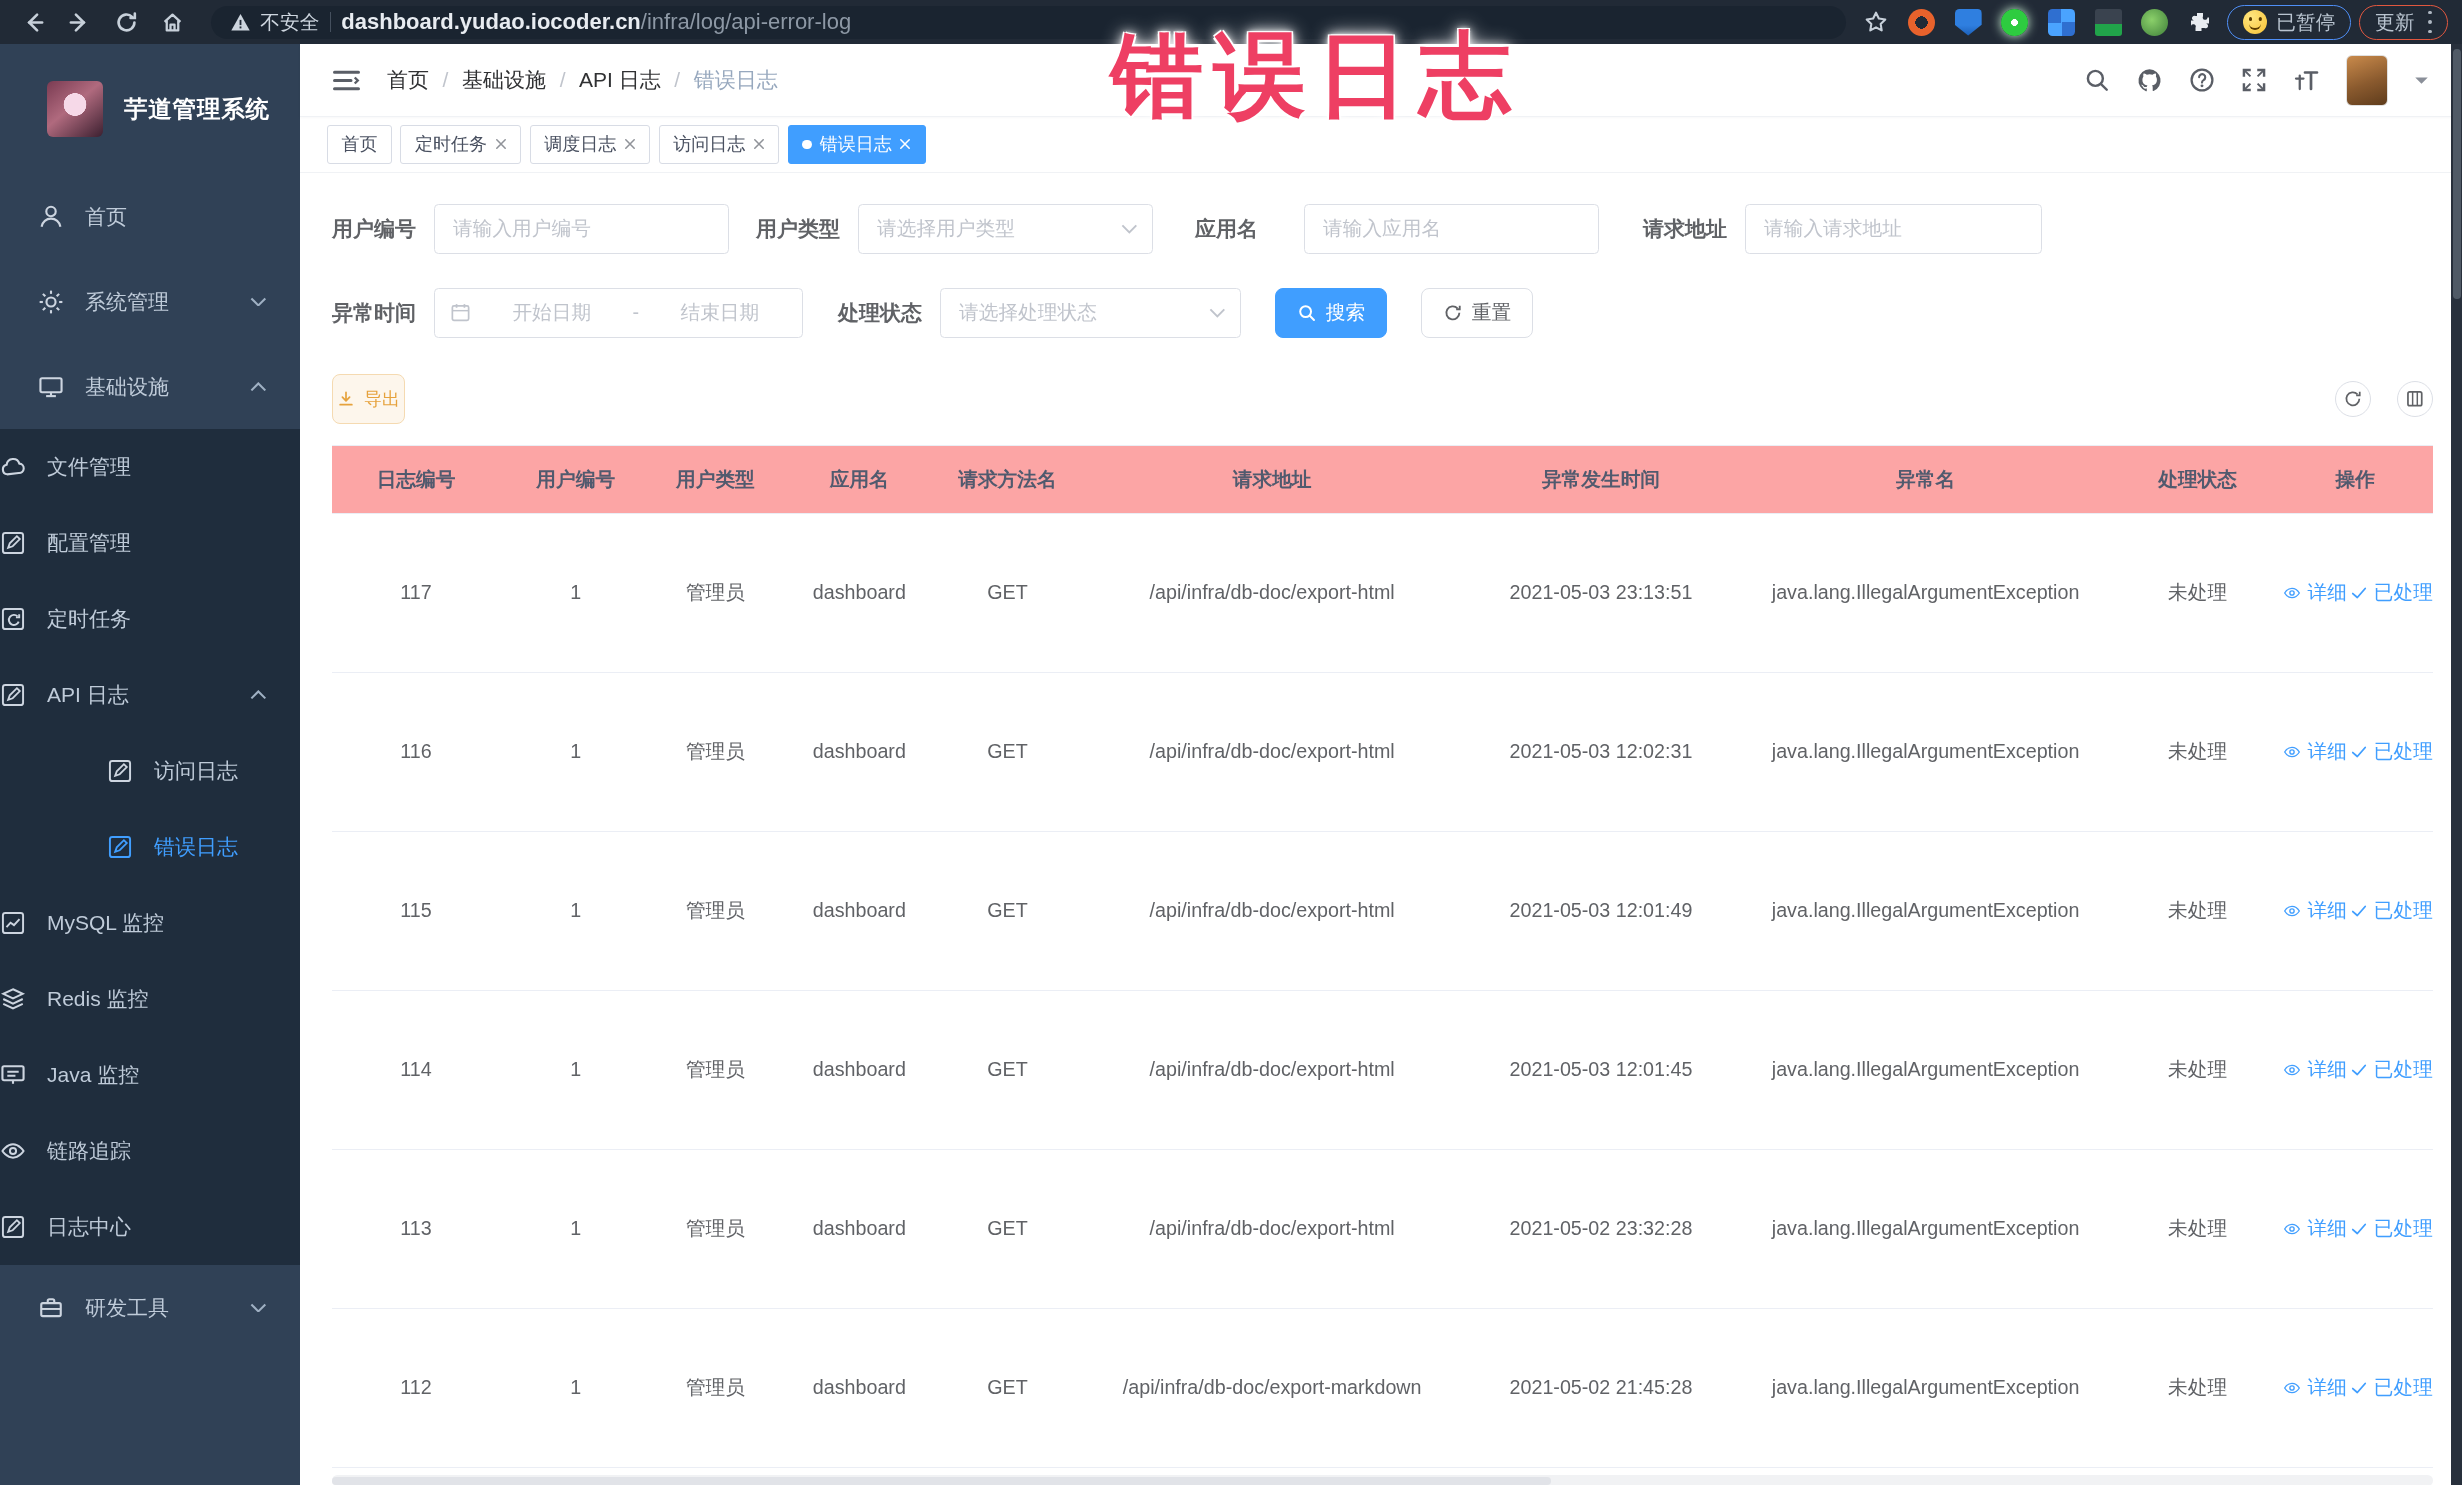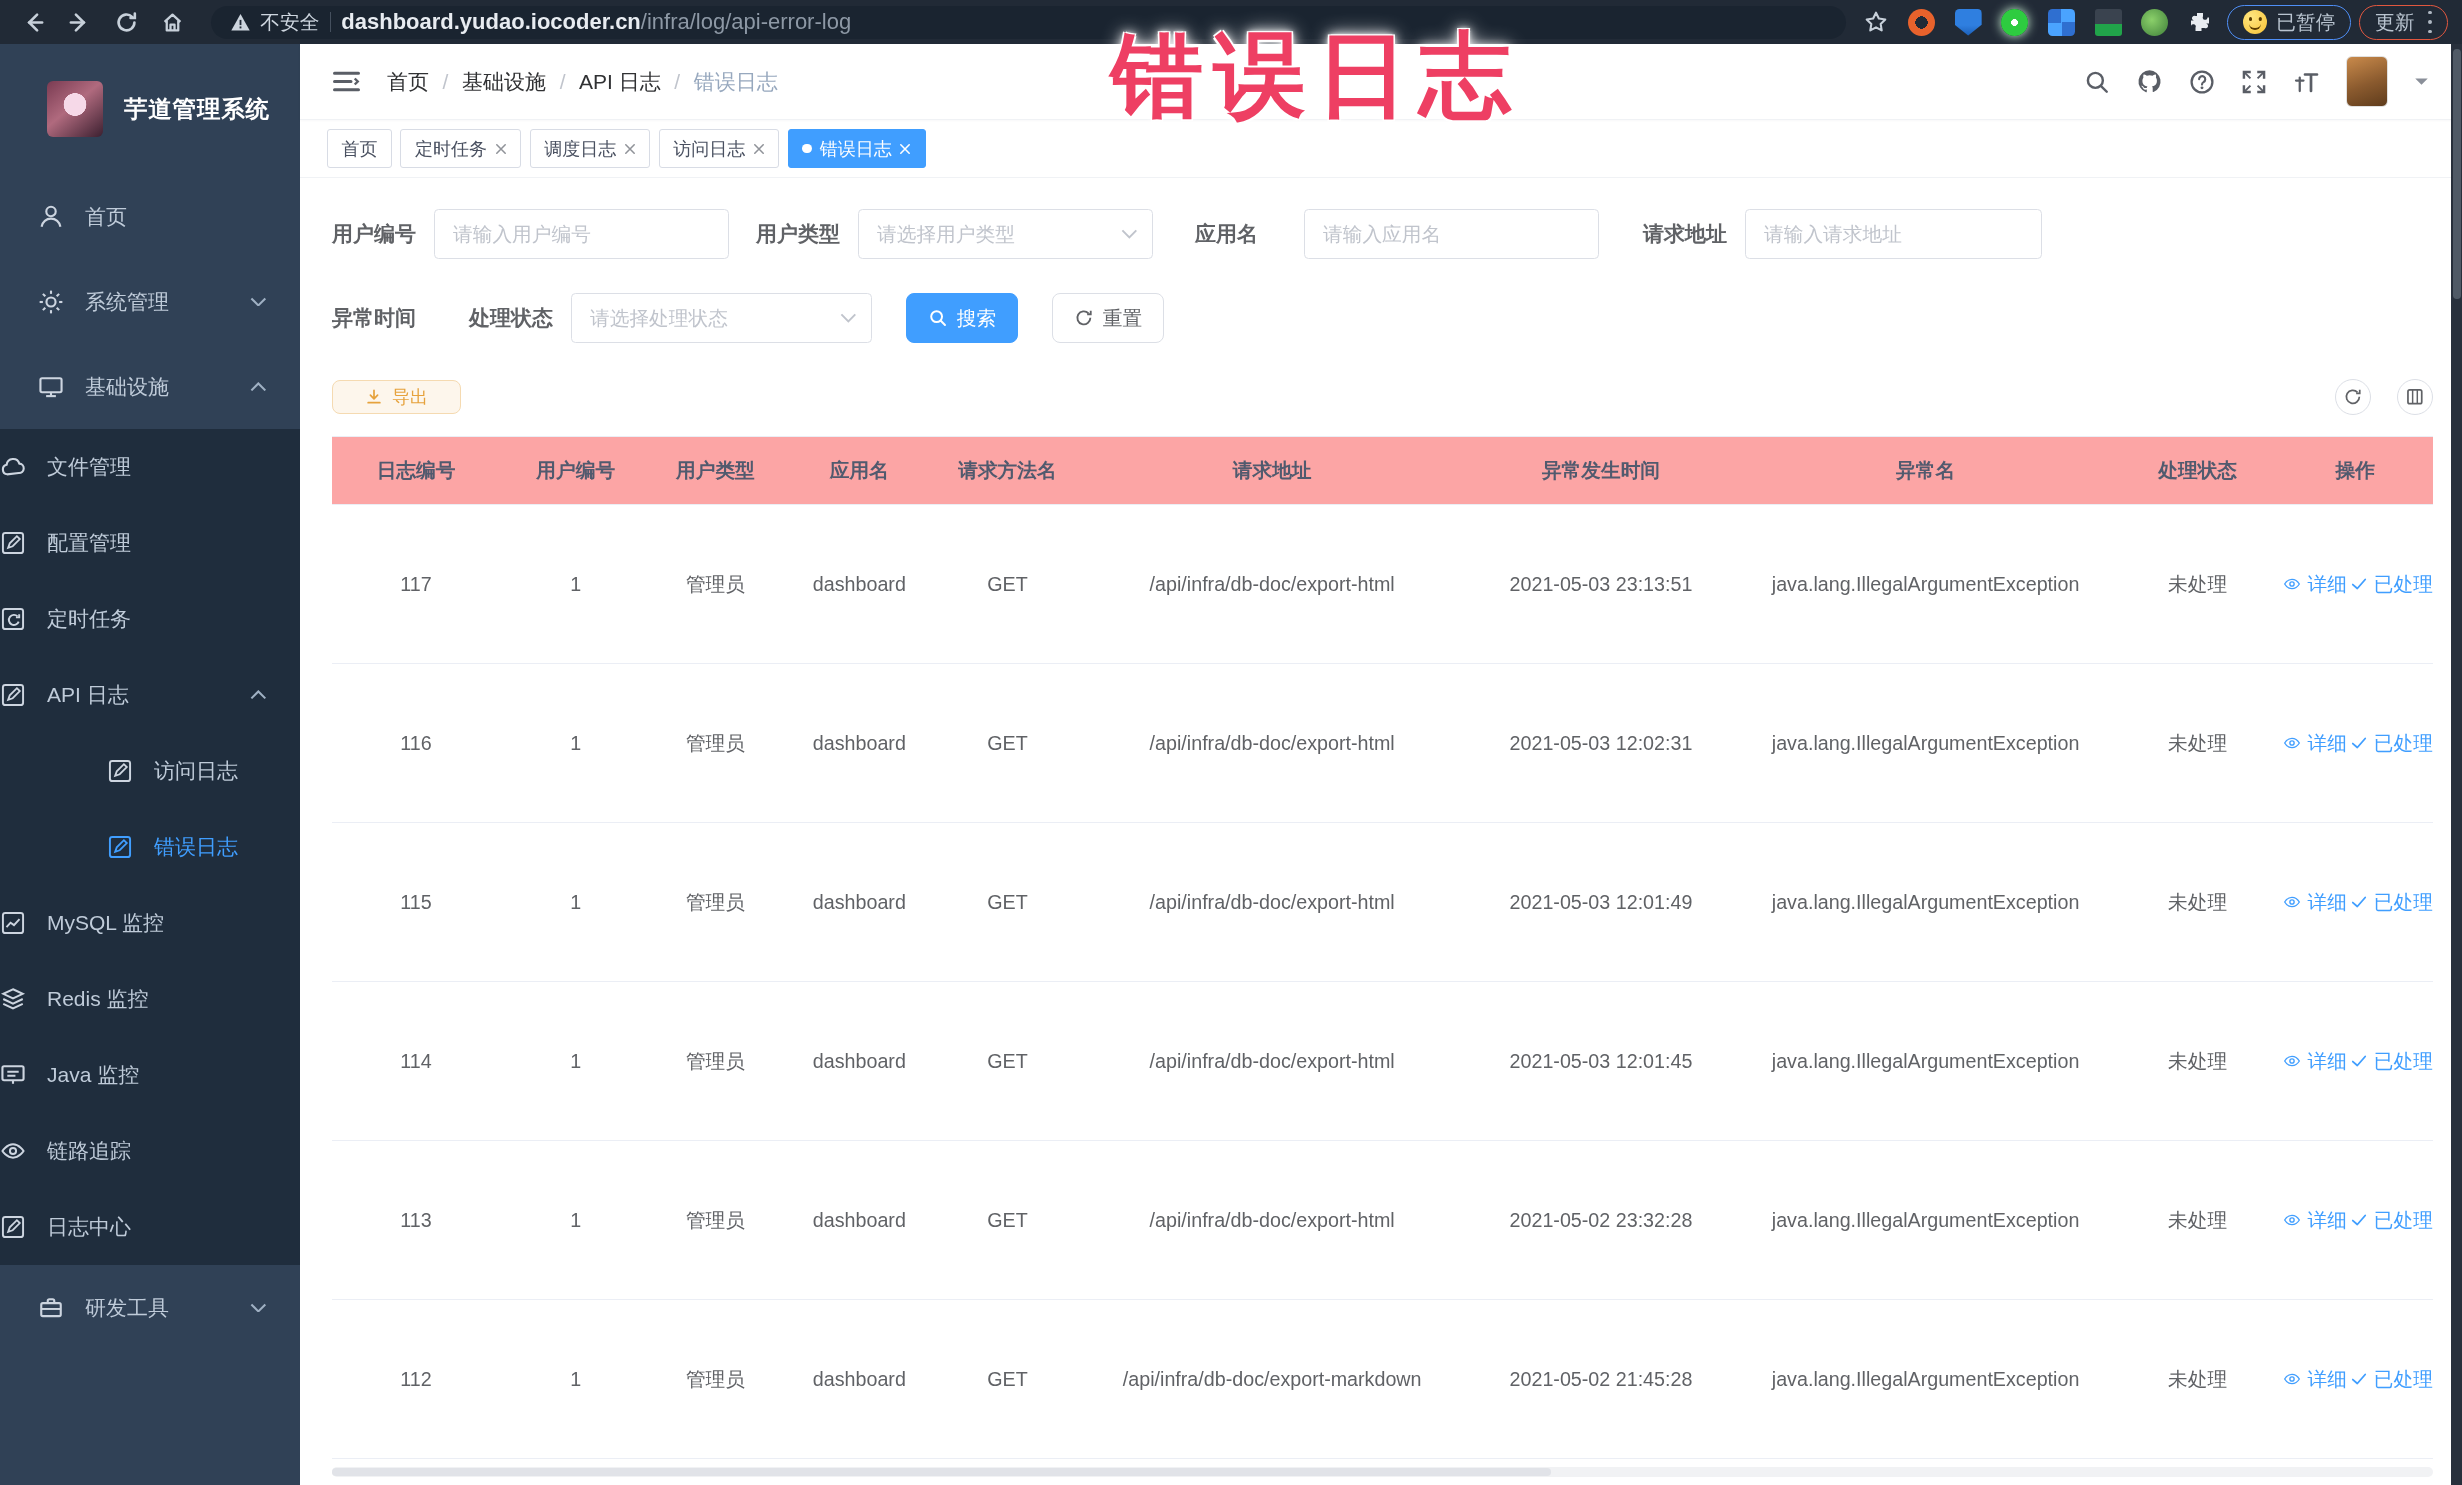--- a/index.html
+++ b/index.html
@@ -85,21 +85,21 @@
   .fitem{display:flex;align-items:center;}
   .flabel{font-size:21px;color:#606266;font-weight:700;margin-right:18px;white-space:nowrap;}
   .finput{position:relative;display:flex;align-items:center;}
   .finput input{height:50px;border:0.8px solid var(--border);border-radius:4.5px;font-size:19.7px;color:#606266;padding:0 18px;outline:none;font-family:inherit;background:#fff;}
   .finput input::placeholder{color:#c0c4cc;}
   .finput .caret-ic{position:absolute;right:15px;color:#c0c4cc;pointer-events:none;}
   .daterange{height:50px;width:369px;border:0.8px solid var(--border);border-radius:4.5px;display:flex;align-items:center;padding:0 15px;gap:13.6px;color:#c0c4cc;font-size:19.7px;}
   .daterange .ph{flex:1;text-align:center;}
   .btn{height:50px;border-radius:8px;font-size:19.7px;display:inline-flex;align-items:center;gap:9px;padding:0 21px;cursor:pointer;border:0.8px solid var(--border);background:#fff;color:#606266;font-family:inherit;}
   .btn.primary{background:var(--accent);border-color:var(--accent);color:#fff;}
-  .btn.export{height:34px;background:#fdf6ec;border-color:#f5dab1;color:var(--warn);font-size:18px;padding:0 32px;}
+  .btn.export{height:50px;background:#fdf6ec;border-color:#f5dab1;color:var(--warn);font-size:18px;padding:0 4px;}
   .toolrow{margin-top:36px;display:flex;align-items:center;}
   .tool-right{margin-left:auto;display:flex;gap:26px;}
   .circle-btn{width:36px;height:36px;border-radius:50%;border:0.8px solid var(--border);display:flex;align-items:center;justify-content:center;color:#606266;background:#fff;cursor:pointer;}
 
   
   table{width:100%;border-collapse:collapse;table-layout:fixed;margin-top:21px;}
   thead th{height:68px;background:#fca5a5;color:#515a6e;font-size:19.7px;font-weight:700;border-top:0.8px solid var(--row-border);border-bottom:0.8px solid var(--row-border);text-align:center;padding:0 6px;}
   tbody td{height:159px;font-size:19.7px;color:#606266;text-align:center;border-bottom:0.8px solid var(--row-border);padding:0 6px;vertical-align:middle;overflow:hidden;}
   .acts{display:flex;flex-direction:row;align-items:center;gap:3px;}
   .alink{display:inline-flex;align-items:center;gap:6px;color:var(--accent);font-size:19.7px;height:36px;cursor:pointer;white-space:nowrap;}
@@ -510,20 +510,33 @@
           <span class="flabel">请求地址</span>
           <span class="finput">
               <input style="width: 297px;" placeholder="请输入请求地址">
             </span>
         </div>
       </div>
 
       <div class="frow r2">
         <div class="fitem" style="margin-right:35px;">
           <span class="flabel">异常时间</span>
+          <span class="daterange">
+            <span>
+                <svg width="21" height="21" viewBox="0 0 16 16">
+                  <rect x="1.8" y="3" width="12.4" height="11" rx="1.2" fill="none" stroke="currentColor" stroke-width="1.3"></rect>
+                  <line x1="5" y1="1.6" x2="5" y2="4.4" stroke="currentColor" stroke-width="1.3"></line>
+                  <line x1="11" y1="1.6" x2="11" y2="4.4" stroke="currentColor" stroke-width="1.3"></line>
+                  <line x1="1.8" y1="6.6" x2="14.2" y2="6.6" stroke="currentColor" stroke-width="1.1"></line>
+                </svg>
+              </span>
+            <span class="ph">开始日期</span>
+            <span>-</span>
+            <span class="ph">结束日期</span>
+          </span>
         </div>
         <div class="fitem" style="margin-right:34px;">
           <span class="flabel">处理状态</span>
           <span class="finput">
               <input style="width: 301px;" readonly="" placeholder="请选择处理状态">
             <span class="caret-ic">
                 <svg width="16.7" height="9.8" viewBox="0 0 12 7">
                   <polyline points="1,1 6,6 11,1" fill="none" stroke="currentColor" stroke-width="1.4"></polyline>
                 </svg>
               </span>

